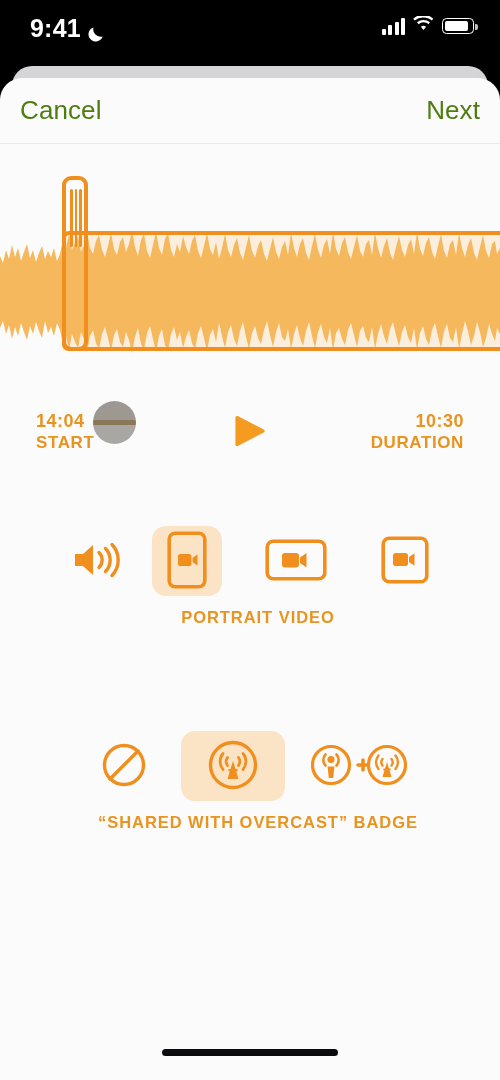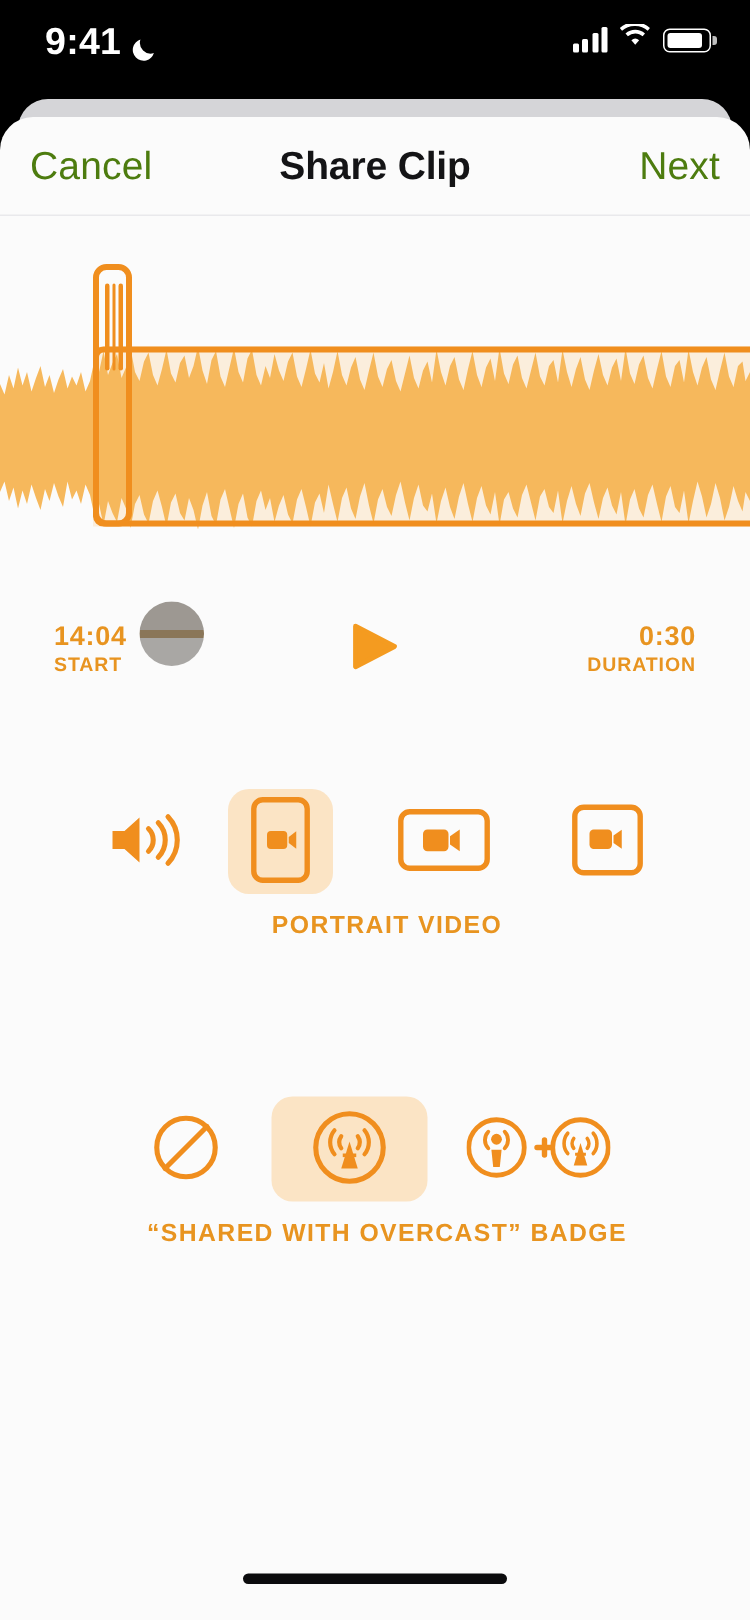--- a/index.html
+++ b/index.html
@@ -102,21 +102,21 @@
   }
 
   
   .time-row {
     position:relative; width:500px; height:48px; margin-top:6px;
     display:flex; align-items:center; justify-content:space-between; padding:0 36px;
   }
   .time-col { line-height:1.18; }
   .time-col.right { text-align:right; }
   .time-val { font-size:18px; font-weight:700; color:#E89420; letter-spacing:.5px; }
-  .time-lbl { font-size:13px; font-weight:700; color:#E89420; letter-spacing:.6px; }
+  .time-lbl { font-size:17px; font-weight:700; color:#E89420; letter-spacing:.6px; }
   .play-btn {
     position:absolute; left:0; right:0; margin:0 auto; width:42px; height:42px;
     display:flex; align-items:center; justify-content:center; background:none; border:none; cursor:pointer;
   }
 
   
   .opt-group { margin-top:62px; }
   .opt-group.second { margin-top:96px; }
   .opt-row {
     display:flex; align-items:center; justify-content:center; gap:22px;
@@ -173,21 +173,20 @@
         </span>
     </div>
   </div>
 
   <div class="sheet-back"></div>
 
   <div class="sheet">
 
     <div class="navbar">
       <button class="nav-btn">Cancel</button>
-      <div class="nav-title">Share Clip</div>
       <button class="nav-btn">Next</button>
     </div>
 
     <div class="wave-wrap">
       <svg class="wave-svg" viewBox="0 0 500 240" preserveAspectRatio="none">
         <defs>
           <clipPath id="selClip">
               <rect x="62" y="69" width="445" height="120"></rect>
             </clipPath>
         </defs>
@@ -240,21 +239,21 @@
 
       <button class="play-btn">
         <span>
           <svg width="32" height="34" viewBox="0 0 32 34">
             <path d="M3 3.5 L29 17 L3 30.5 Z" fill="#F49B20" stroke="#F49B20" stroke-width="3.2" stroke-linejoin="round"></path>
           </svg>
         </span>
       </button>
 
       <div class="time-col right">
-        <div class="time-val">0:30</div>
+        <div class="time-val">10:30</div>
         <div class="time-lbl">DURATION</div>
       </div>
     </div>
 
     <div class="opt-group">
       <div class="opt-row">
 
         <button class="opt">
           <span>
             <svg width="52" height="42" viewBox="0 0 52 42">

